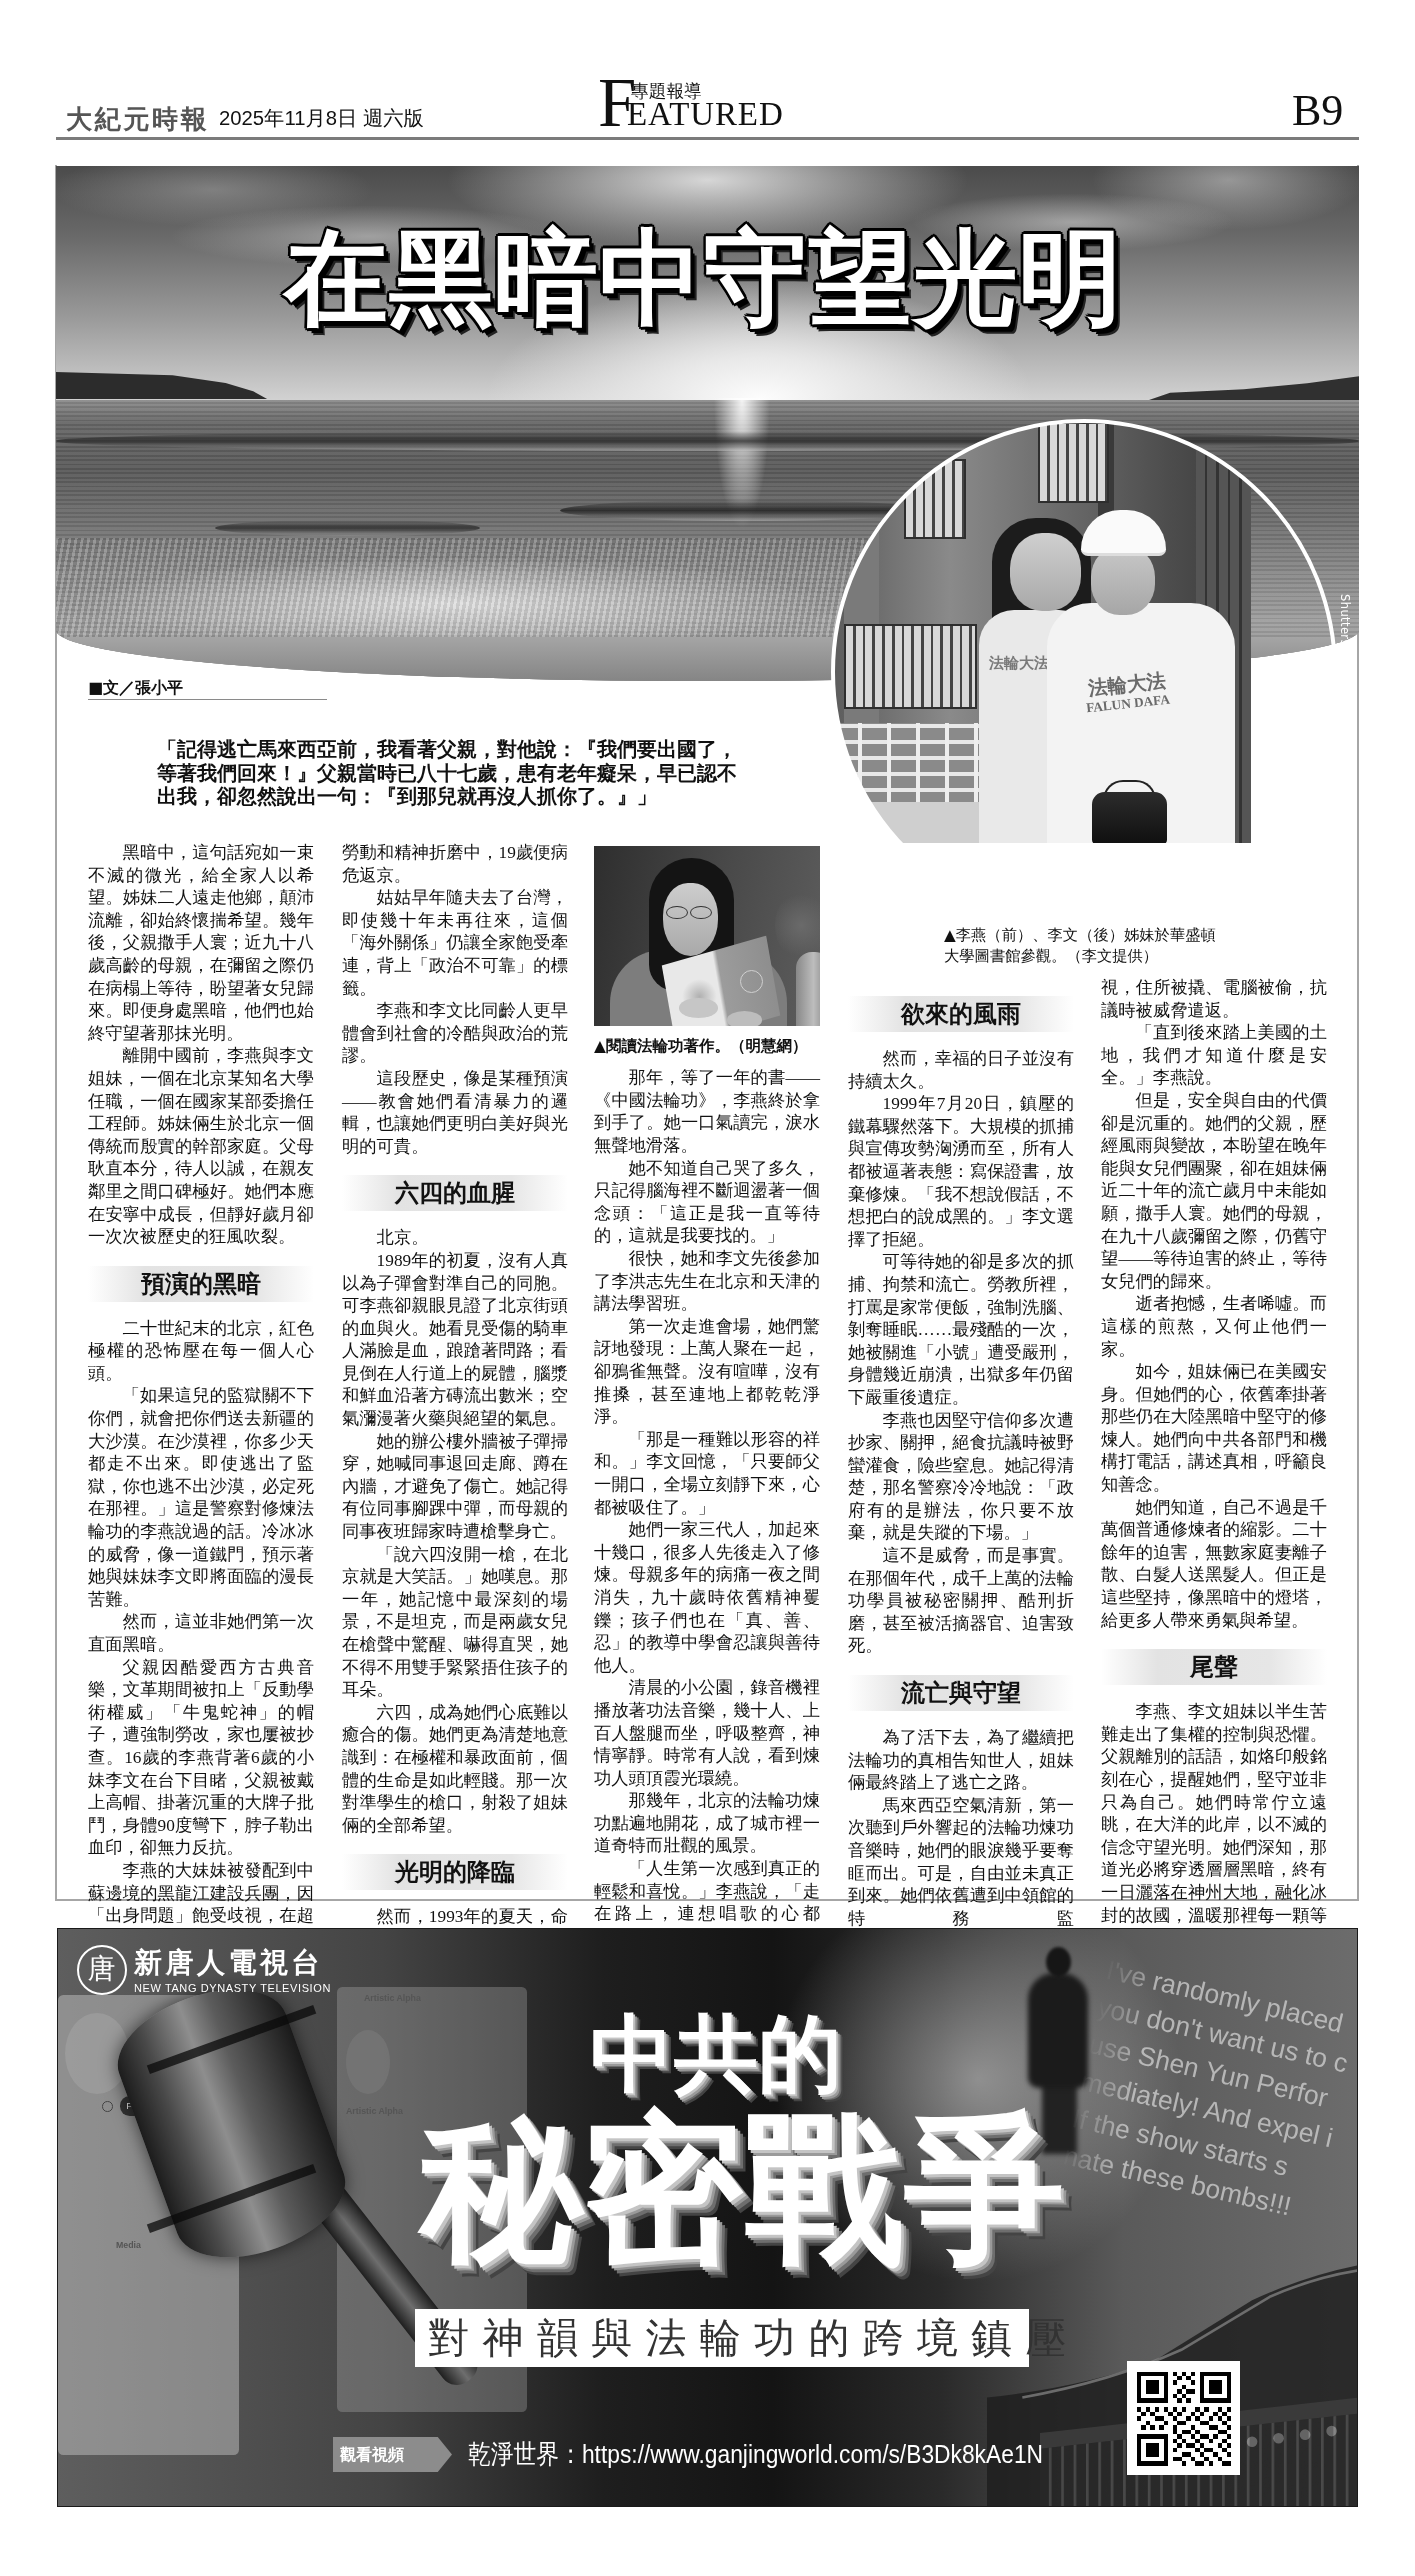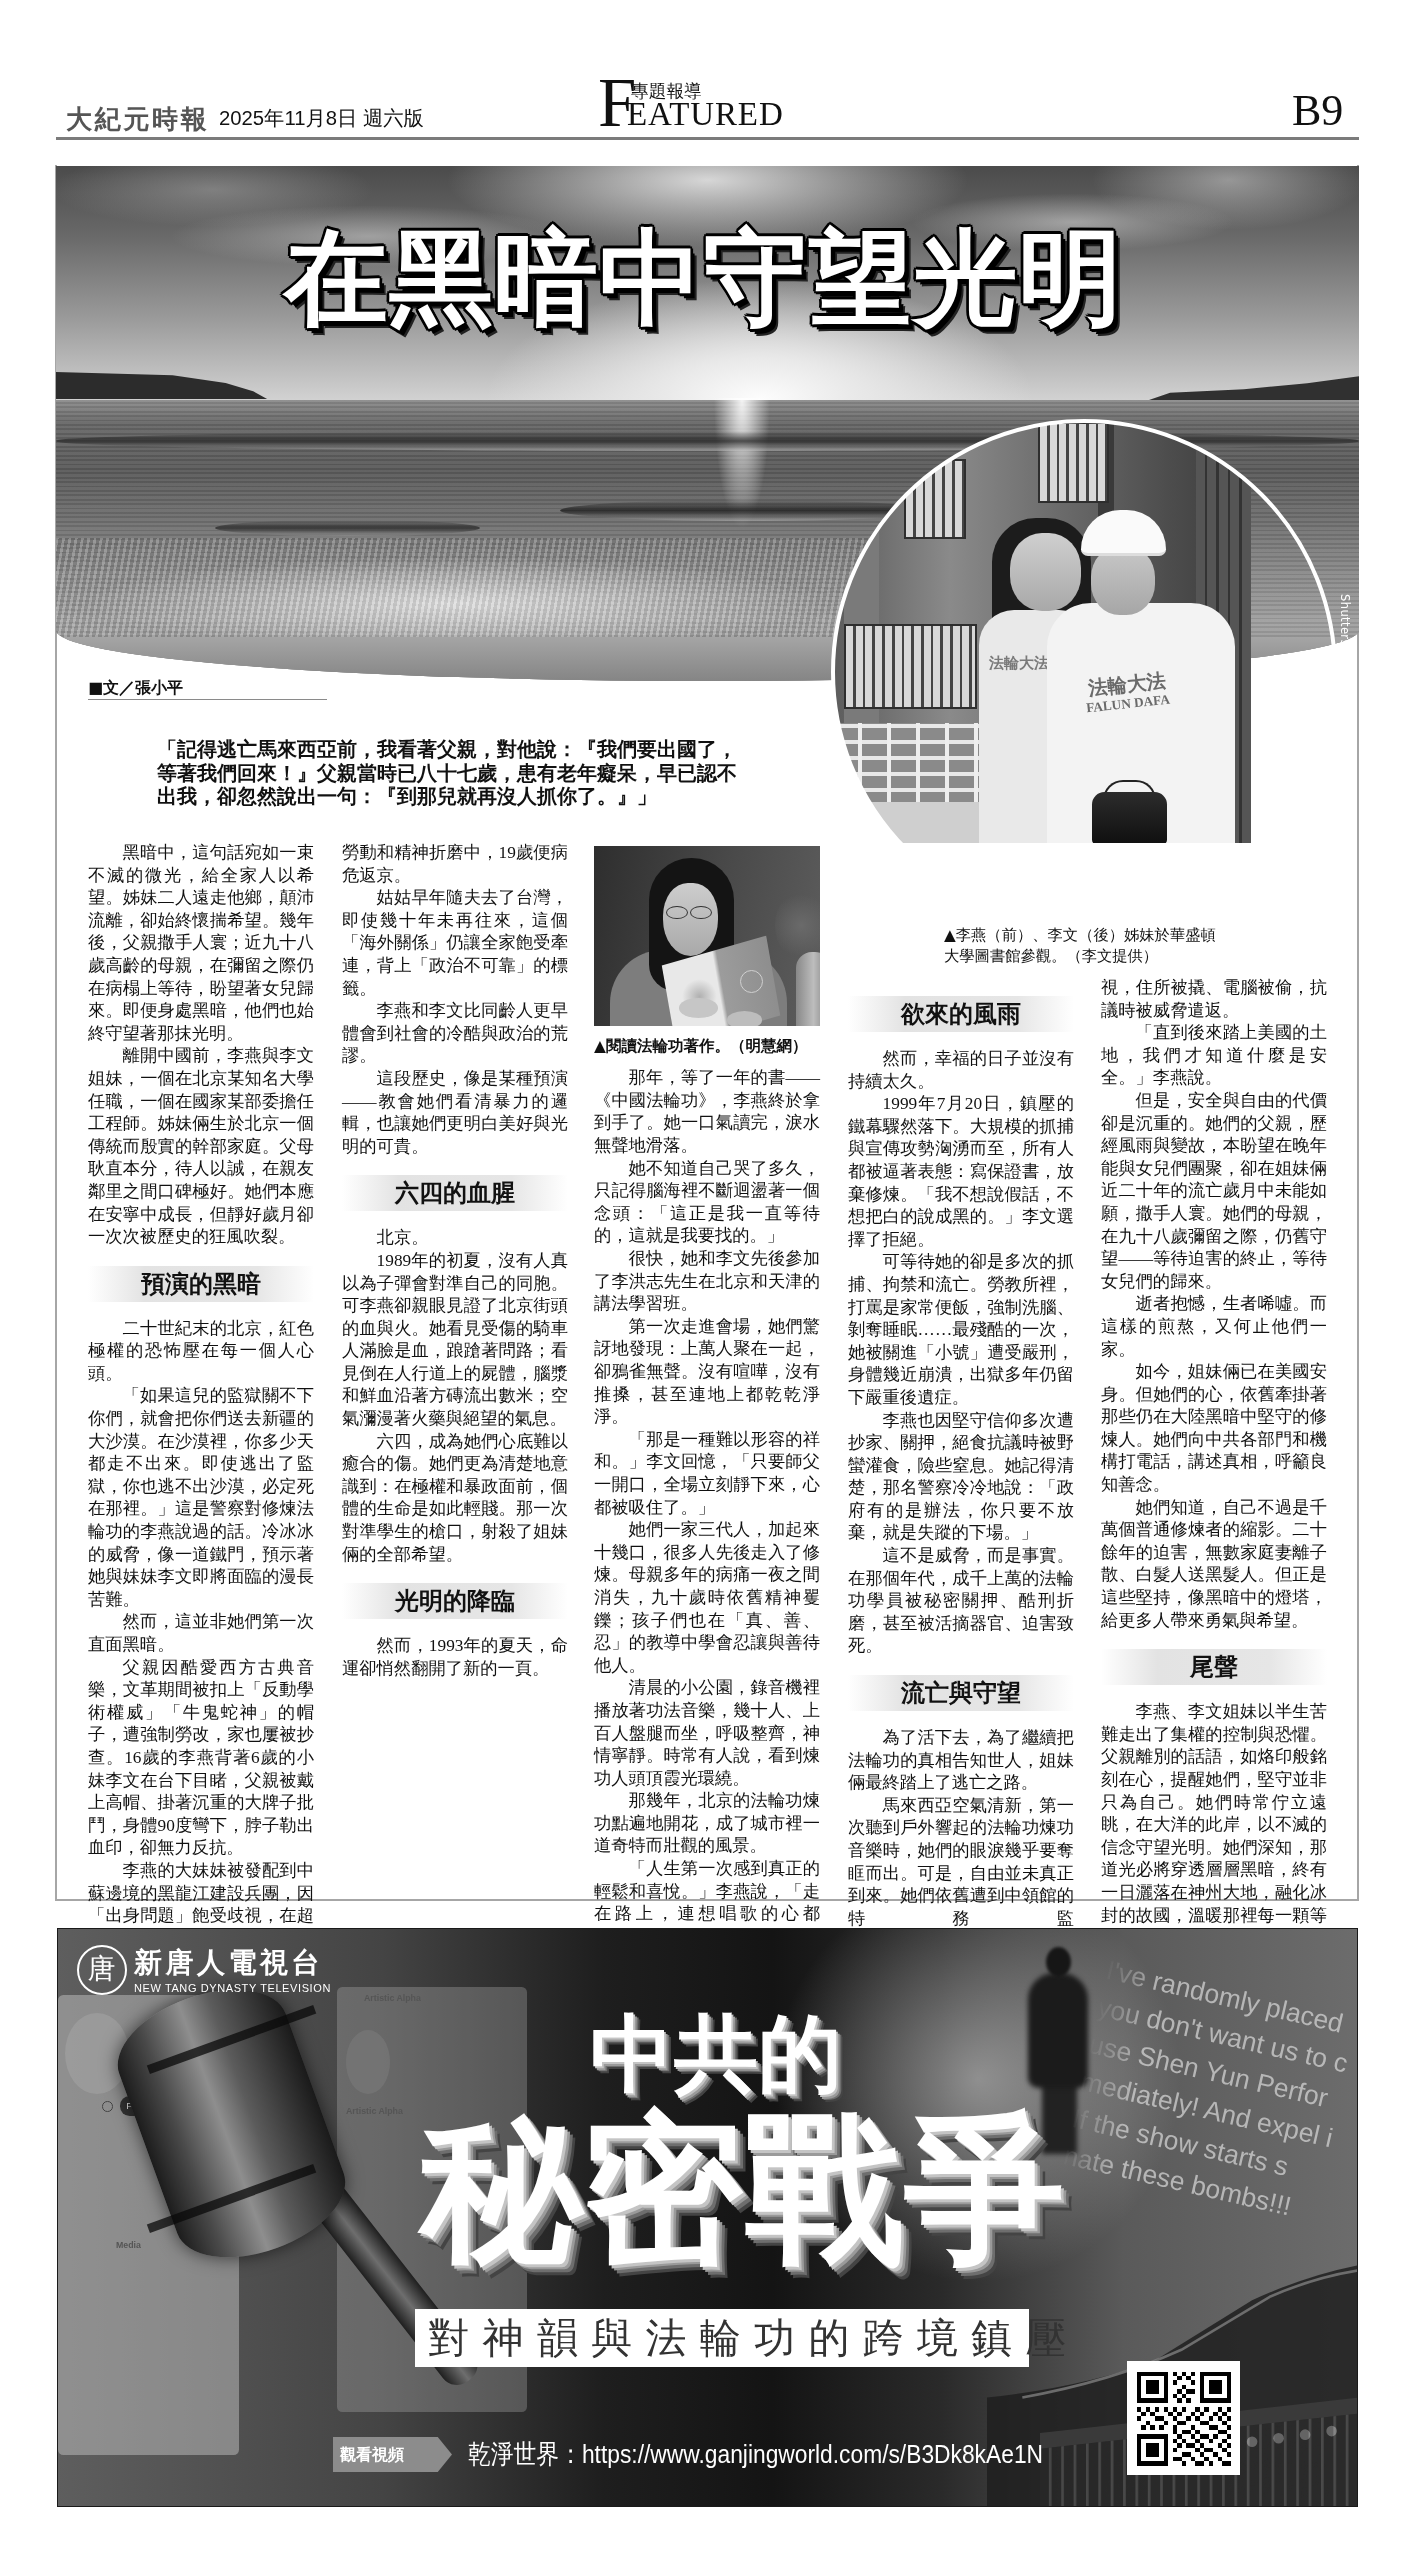--- a/index.html
+++ b/index.html
@@ -216,20 +216,22 @@
 </div>
 
 <div class="col col2">
   <p class="cont">勞動和精神折磨中，19歲便病危返京。</p>
   <p>姑姑早年隨夫去了台灣，即使幾十年未再往來，這個「海外關係」仍讓全家飽受牽連，背上「政治不可靠」的標籤。</p>
   <p>李燕和李文比同齡人更早體會到社會的冷酷與政治的荒謬。</p>
   <p>這段歷史，像是某種預演——教會她們看清暴力的邏輯，也讓她們更明白美好與光明的可貴。</p>
   <div class="sec-h">六四的血腥</div>
   <p>北京。</p>
   <p>1989年的初夏，沒有人真以為子彈會對準自己的同胞。可李燕卻親眼見證了北京街頭的血與火。她看見受傷的騎車人滿臉是血，踉蹌著問路；看見倒在人行道上的屍體，腦漿和鮮血沿著方磚流出數米；空氣瀰漫著火藥與絕望的氣息。</p>
+  <p>她的辦公樓外牆被子彈掃穿，她喊同事退回走廊、蹲在內牆，才避免了傷亡。她記得有位同事腳踝中彈，而母親的同事夜班歸家時遭槍擊身亡。</p>
+  <p>「說六四沒開一槍，在北京就是大笑話。」她嘆息。那一年，她記憶中最深刻的場景，不是坦克，而是兩歲女兒在槍聲中驚醒、嚇得直哭，她不得不用雙手緊緊捂住孩子的耳朵。</p>
   <p>六四，成為她們心底難以癒合的傷。她們更為清楚地意識到：在極權和暴政面前，個體的生命是如此輕賤。那一次對準學生的槍口，射殺了姐妹倆的全部希望。</p>
   <div class="sec-h">光明的降臨</div>
   <p>然而，1993年的夏天，命運卻悄然翻開了新的一頁。</p>
 </div>
 
 <div class="col col3">
   <div class="portrait">
     <div class="pt-flower"></div>
     <div class="pt-vase"></div>
     <div class="pt-body"></div>

